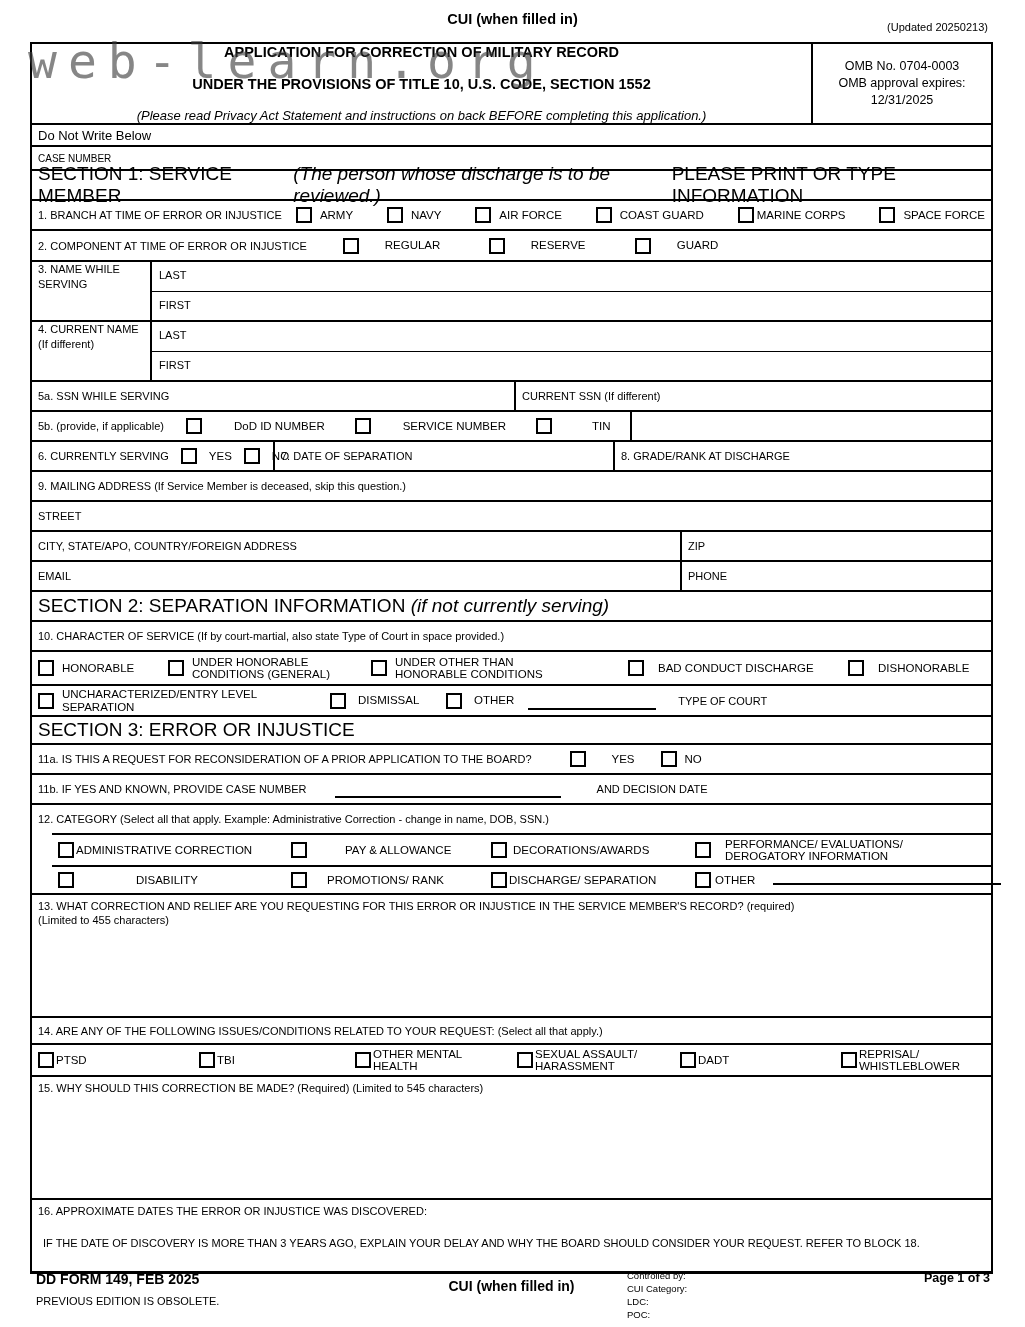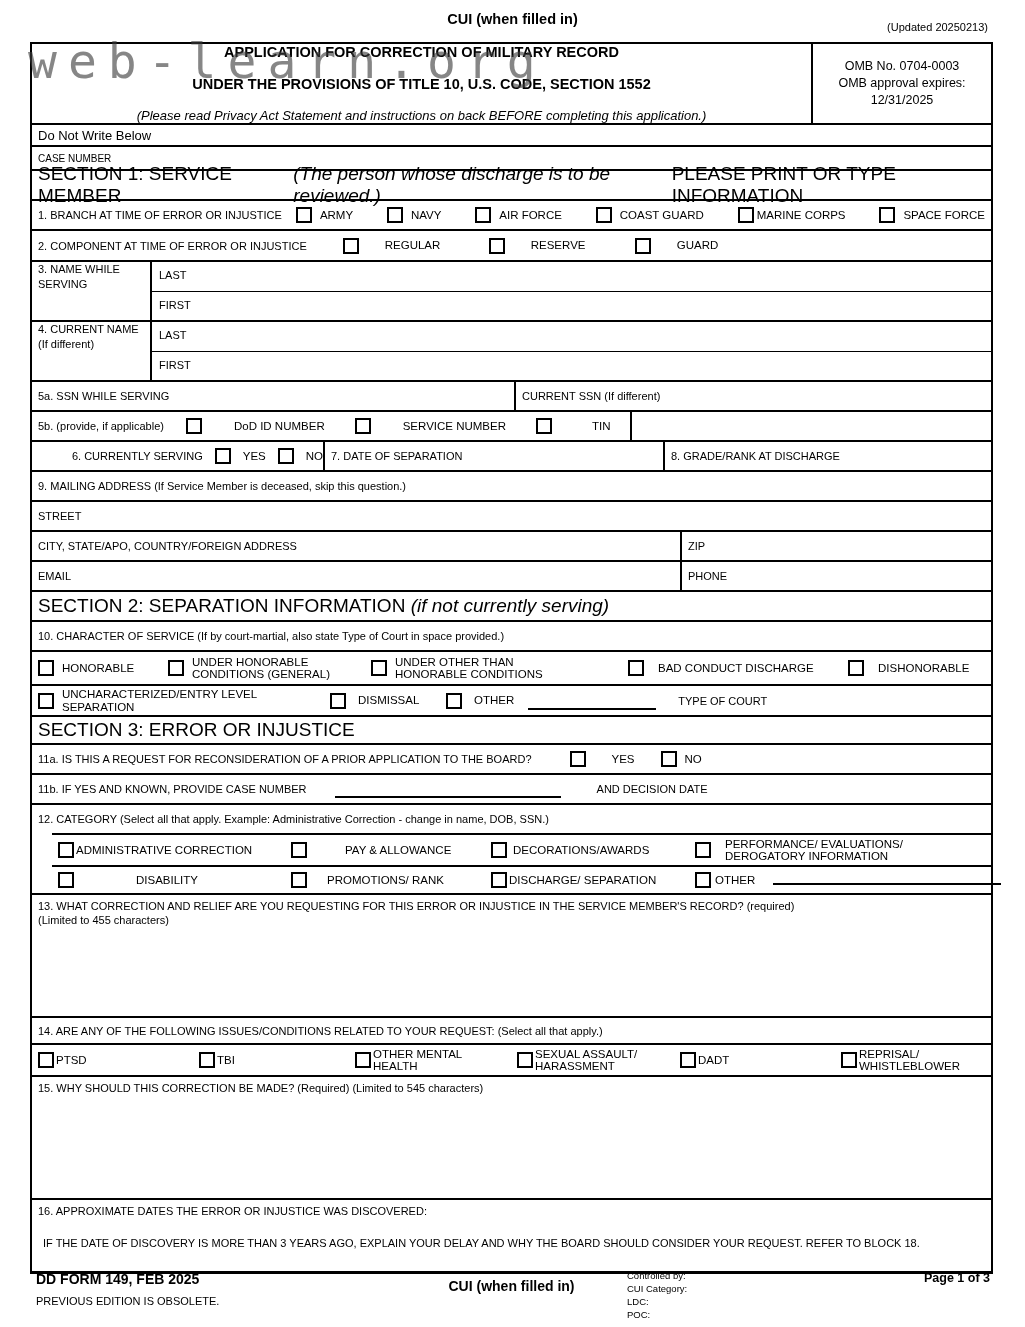--- a/index.html
+++ b/index.html
@@ -65,21 +65,21 @@
   .name-lblcell .lbl { white-space:normal; line-height:1.35; }
   .name-sub { flex:1; border-left:2px solid #000; display:flex; flex-direction:column; }
   .name-sub .subrow { flex:1; padding:3px 0 0 7px; }
   .name-sub .subrow + .subrow { border-top:1.5px solid #000; }
 
   .h30 { height:30px; }
   .q5a-left { width:482px; align-self:stretch; display:flex; align-items:center; }
   .q5b-opts { display:flex; margin-left:22px; }
   .q5b-opts .opt { margin-right:30px; }
   .q5b-right { position:absolute; right:0; top:0; bottom:0; left:598px; border-left:2px solid #000; }
-  .q6-cell1 { width:291px; display:flex; align-items:center;justify-content:flex-end; }
+  .q6-cell1 { width:241px; display:flex; align-items:center; }
   .q6-cell1 .opt { margin-left:12px; --g:12px; }
   .q7-cell { width:340px; }
   .flex1 { flex:1; align-self:stretch; display:flex; align-items:center; }
   .addr-left { width:648px; align-self:stretch; display:flex; align-items:center; }
 
   
   .q10r1 { height:34px; display:grid; grid-template-columns:130px 203px 257px 220px auto; align-items:center; }
   .q10r2 { height:31px; }
   .wraplbl { white-space:normal; }
   .w186 { width:186px; } .w192 { width:192px; } .w252 { width:252px; } .w218 { width:218px; }

